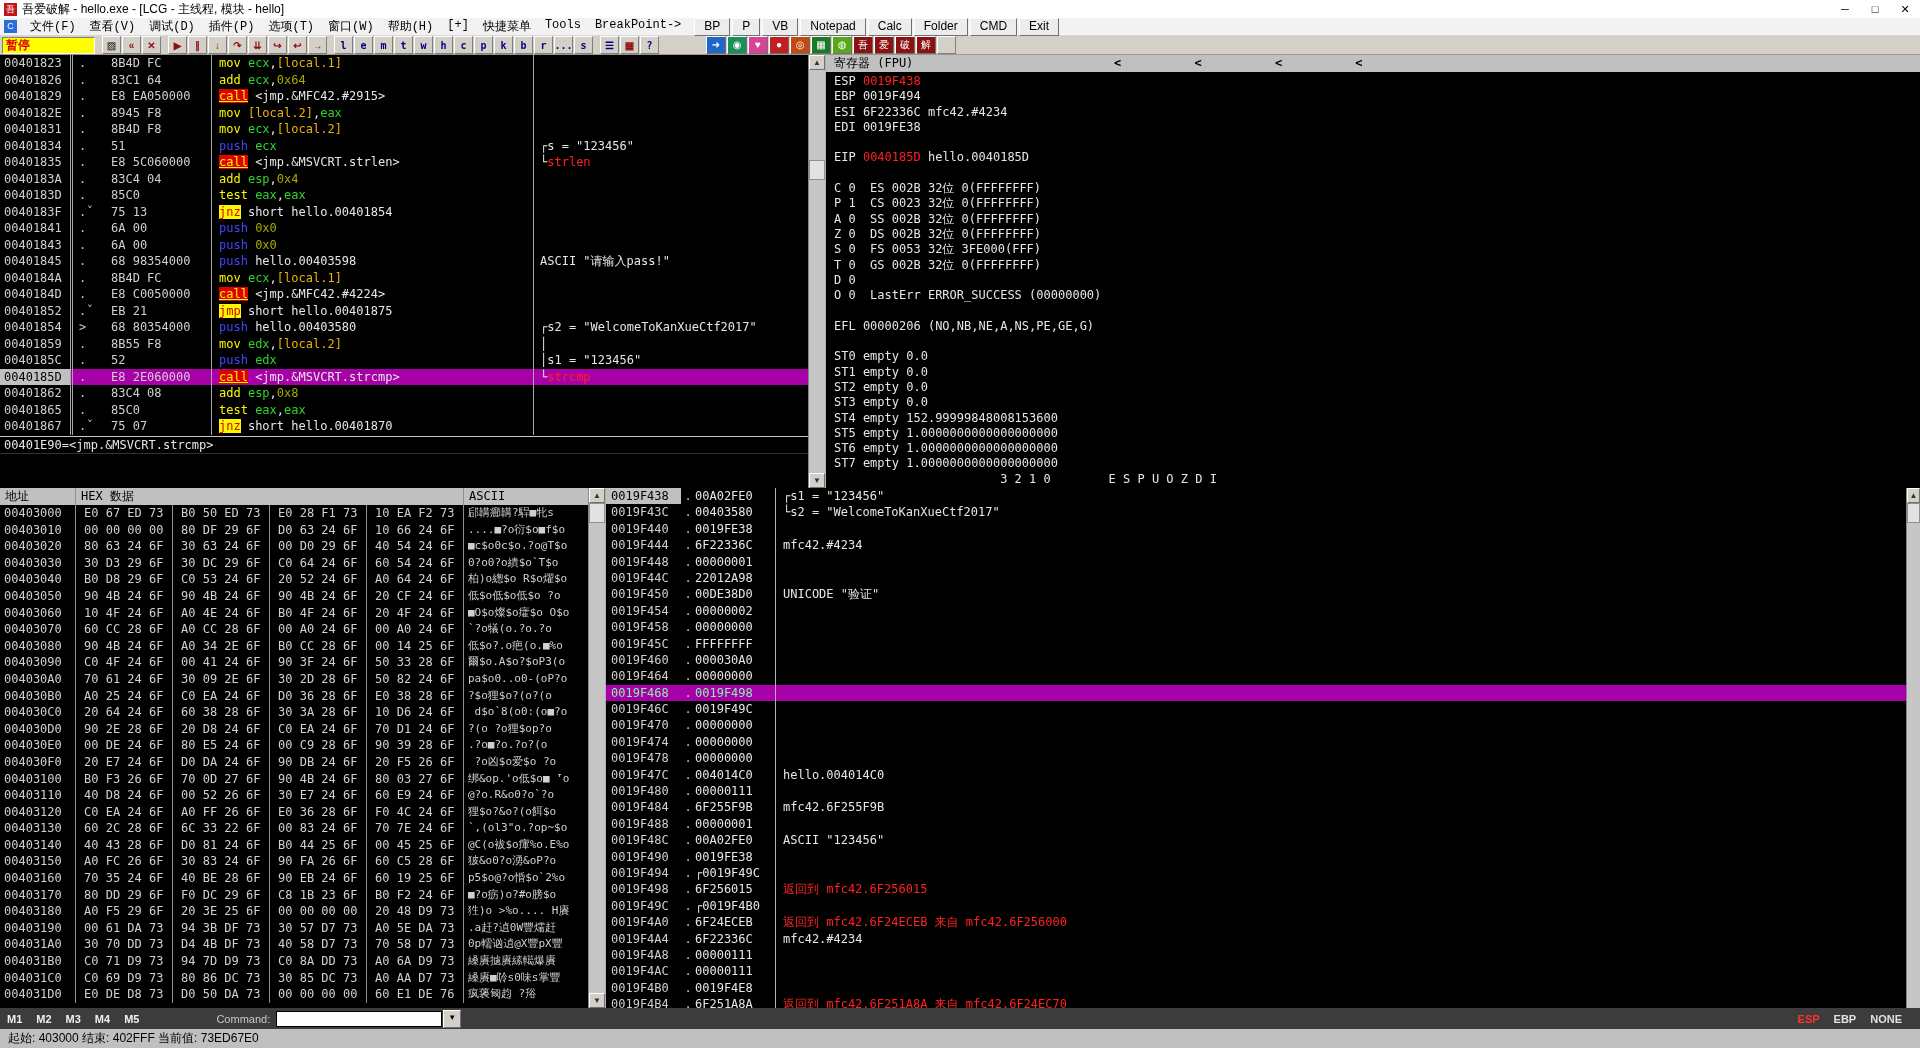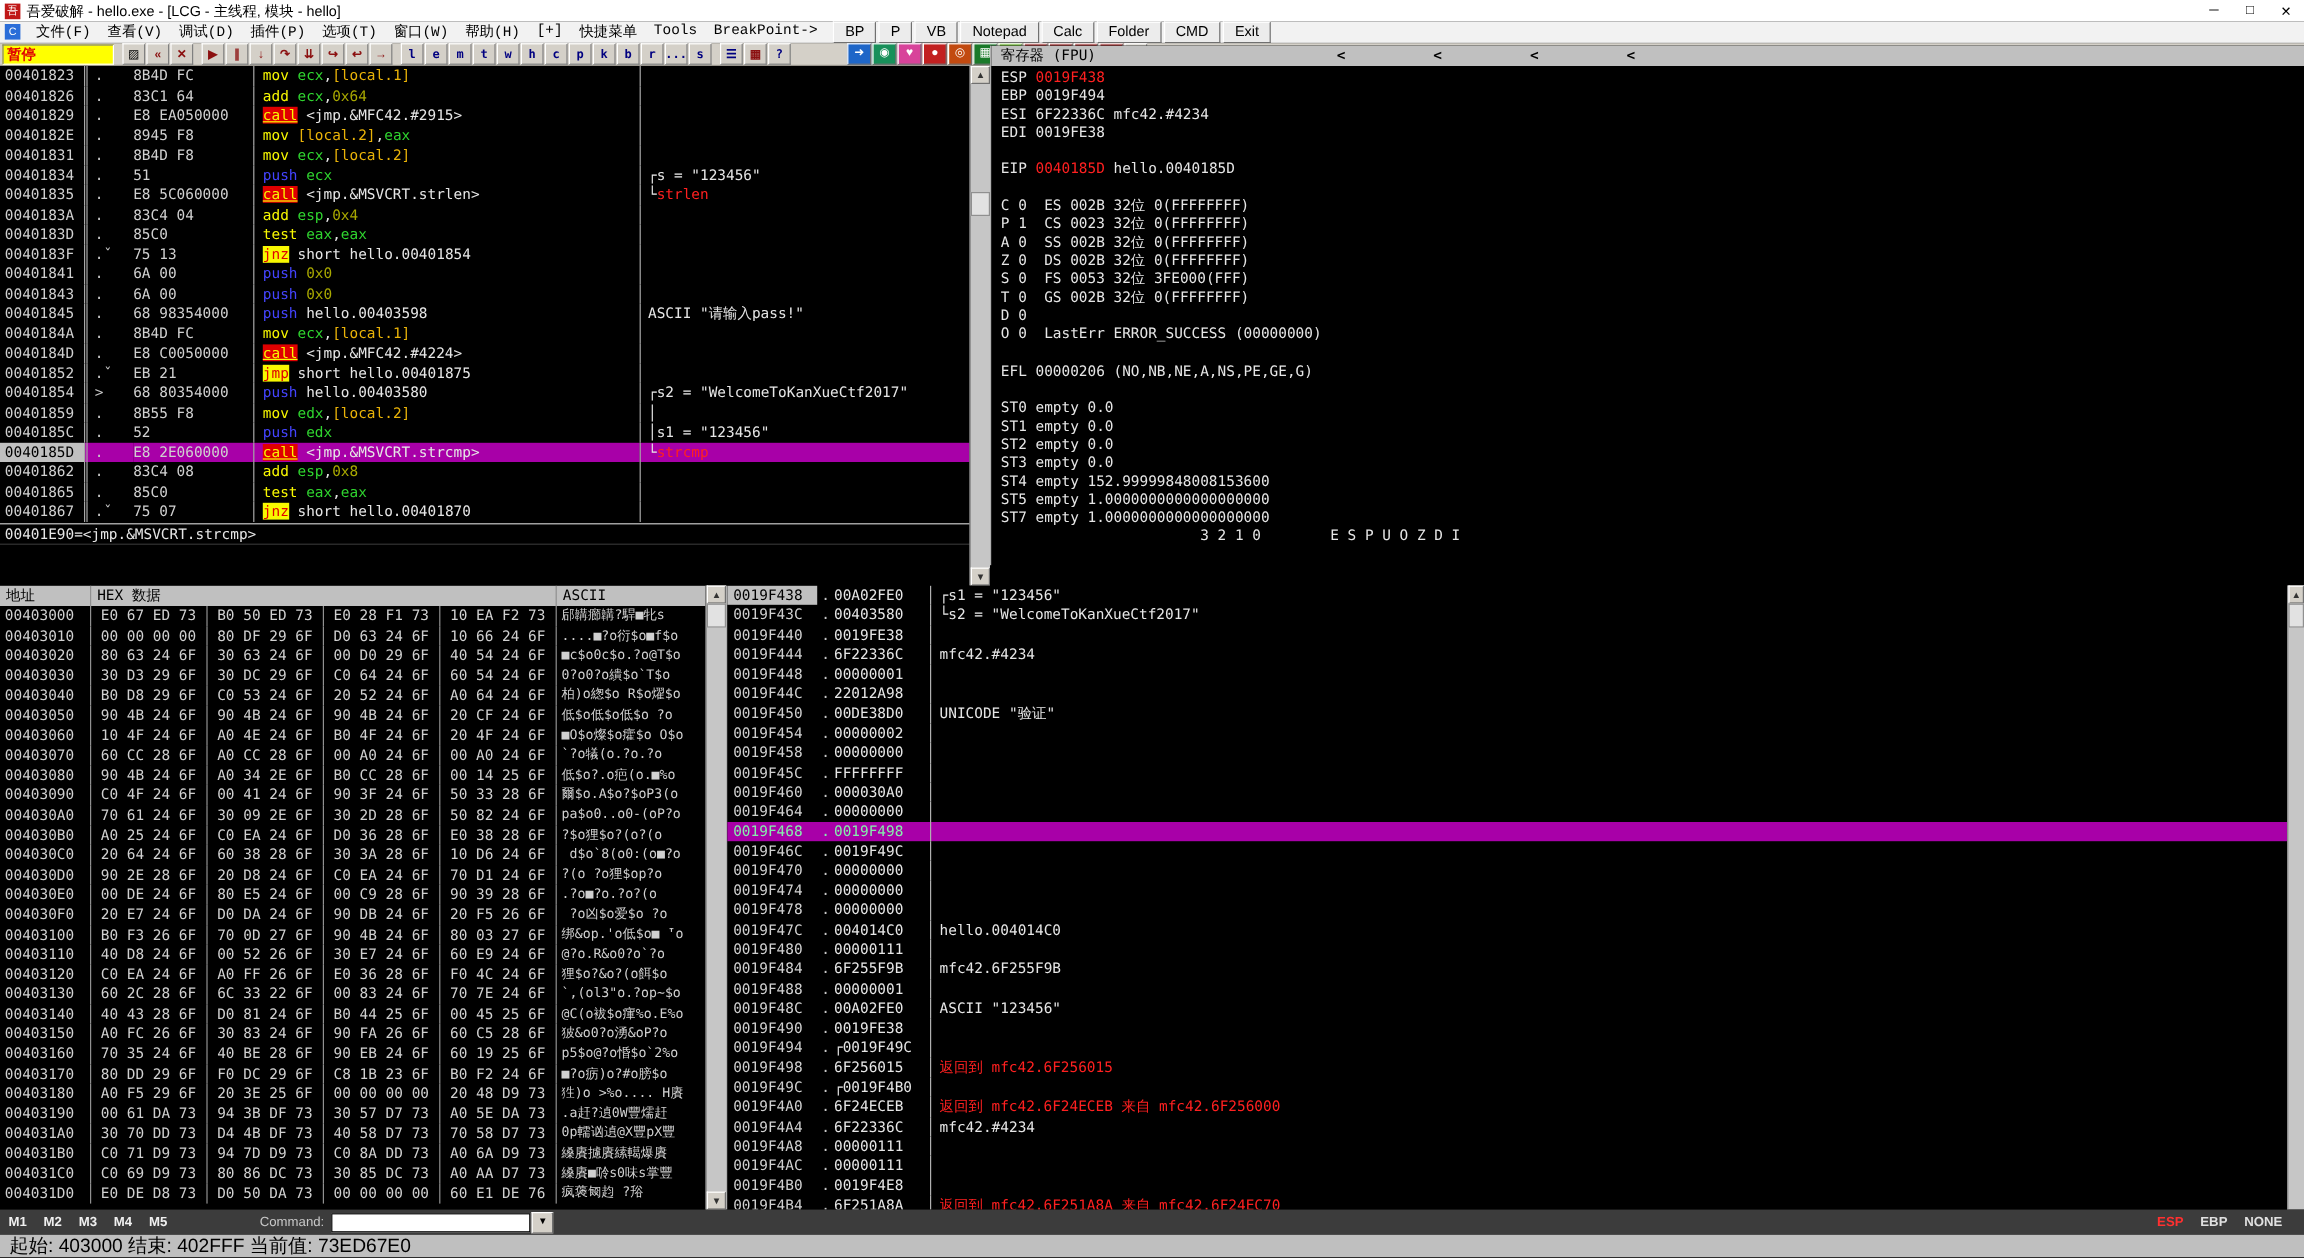--- a/index.html
+++ b/index.html
@@ -49,21 +49,21 @@
   .drow.sel .d-addr{background:#c0c0c0;color:#000;}
   #dis-info{position:absolute;left:0;top:436px;width:808px;height:17px;border-top:1px solid #c8c8c8;
             color:#e6e6e6;line-height:16px;padding-left:4px;box-sizing:border-box;background:#000;}
   #dis-extra{position:absolute;left:0;top:453px;width:808px;height:35px;background:#000;border-top:1px solid #333;}
   
   .vsb{position:absolute;background:#c6c6c6;border-left:1px solid #888;box-sizing:border-box;}
   .vsb .arr{display:block;width:100%;height:15px;background:#d4d0c8;border:1px solid;
             border-color:#fff #707070 #707070 #fff;box-sizing:border-box;font-size:8px;text-align:center;line-height:13px;color:#333;}
   .vsb .thumb{display:block;width:100%;height:20px;background:#e2e2e2;border:1px solid #909090;box-sizing:border-box;}
   
-  #registers{position:absolute;left:825px;top:38px;width:1095px;height:433px;background:#000;overflow:hidden;
+  #registers{position:absolute;left:825px;top:55px;width:1095px;height:433px;background:#000;overflow:hidden;
              border-left:1px solid #b0b0b0;box-sizing:border-box;}
   #reg-title{height:17px;line-height:17px;padding-left:8px;position:relative;}
   #reg-chevrons{position:absolute;left:288px;top:0;width:330px;letter-spacing:33px;font-weight:bold;}
   #reg-rows{padding-top:2px;}
   .rrow{height:15.3px;line-height:15.3px;white-space:pre;padding-left:8px;}
   
   #hexpane{position:absolute;left:0;top:488px;width:588px;height:520px;background:#000;overflow:hidden;}
   #hexhead{display:flex;height:17px;line-height:17px;font-weight:normal;}
   #hexhead .hh{padding-left:5px;box-sizing:border-box;}
   .hrow{display:flex;height:16.6px;line-height:16.6px;white-space:pre;}
@@ -86,21 +86,21 @@
           display:flex;align-items:center;font-size:11px;color:#ccc;}
   .mtab{color:#f0f0f0;padding:0 7px;font-weight:bold;}
   #cmd-label{margin-left:70px;color:#c8c8c8;}
   #cmd-input{width:160px;height:14px;background:#fff;border:1px solid #000;margin-left:6px;
              font-family:"DejaVu Sans Mono",monospace;font-size:11px;padding:0 2px;}
   #cmd-drop{width:16px;height:16px;background:#d4d0c8;border:1px solid;border-color:#fff #707070 #707070 #fff;
             font-size:8px;text-align:center;line-height:14px;color:#000;margin-left:1px;}
   #cmd-right{margin-left:auto;display:flex;gap:14px;margin-right:18px;font-weight:bold;}
   #cmd-right .esp{color:#ff3030;} #cmd-right .other{color:#e0e0e0;}
   #statusbar{position:absolute;left:0;top:1029px;width:1920px;height:19px;background:#bfbfbf;
-             color:#000;font-size:16px;line-height:19px;padding-left:8px;box-sizing:border-box;}
+             color:#000;font-size:12px;line-height:19px;padding-left:8px;box-sizing:border-box;}
 </style>
 </head>
 <body>
 
 <div id="screen">
 
   <div id="titlebar">
     <span id="title-icon">吾</span>
     <span>吾爱破解 - hello.exe - [LCG -  主线程, 模块 - hello]</span>
     <span id="win-controls">
@@ -254,20 +254,21 @@
         <div class="rrow"><span class="sg w">O 0  LastErr ERROR_SUCCESS (00000000)</span></div>
         <div class="rrow">&nbsp;</div>
         <div class="rrow"><span class="sg w">EFL 00000206 (NO,NB,NE,A,NS,PE,GE,G)</span></div>
         <div class="rrow">&nbsp;</div>
         <div class="rrow"><span class="sg w">ST0 empty 0.0</span></div>
         <div class="rrow"><span class="sg w">ST1 empty 0.0</span></div>
         <div class="rrow"><span class="sg w">ST2 empty 0.0</span></div>
         <div class="rrow"><span class="sg w">ST3 empty 0.0</span></div>
         <div class="rrow"><span class="sg w">ST4 empty 152.99999848008153600</span></div>
         <div class="rrow"><span class="sg w">ST5 empty 1.0000000000000000000</span></div>
+        <div class="rrow"><span class="sg w">ST6 empty 1.0000000000000000000</span></div>
         <div class="rrow"><span class="sg w">ST7 empty 1.0000000000000000000</span></div>
         <div class="rrow"><span class="sg w">                       3 2 1 0        E S P U O Z D I</span></div>
       </div>
   </div>
 
   <div id="hexpane" class="mono">
     <div id="hexhead" class="gray-band">
       <span class="hh" style="width:76px;border-right:1px solid #909090;">地址</span>
       <span class="hh" style="width:388px;border-right:1px solid #909090;">HEX 数据</span>
       <span class="hh" style="flex:1;">ASCII</span>

